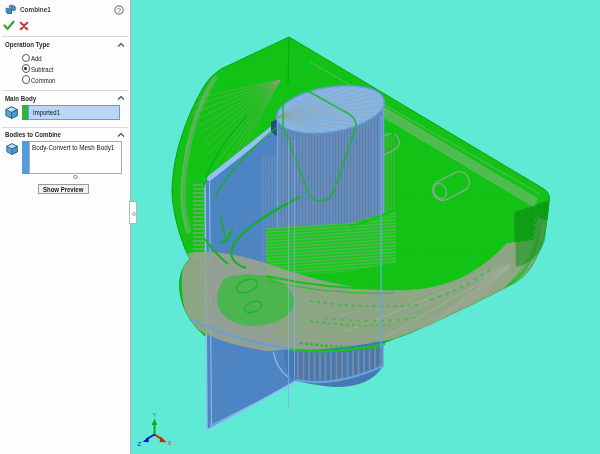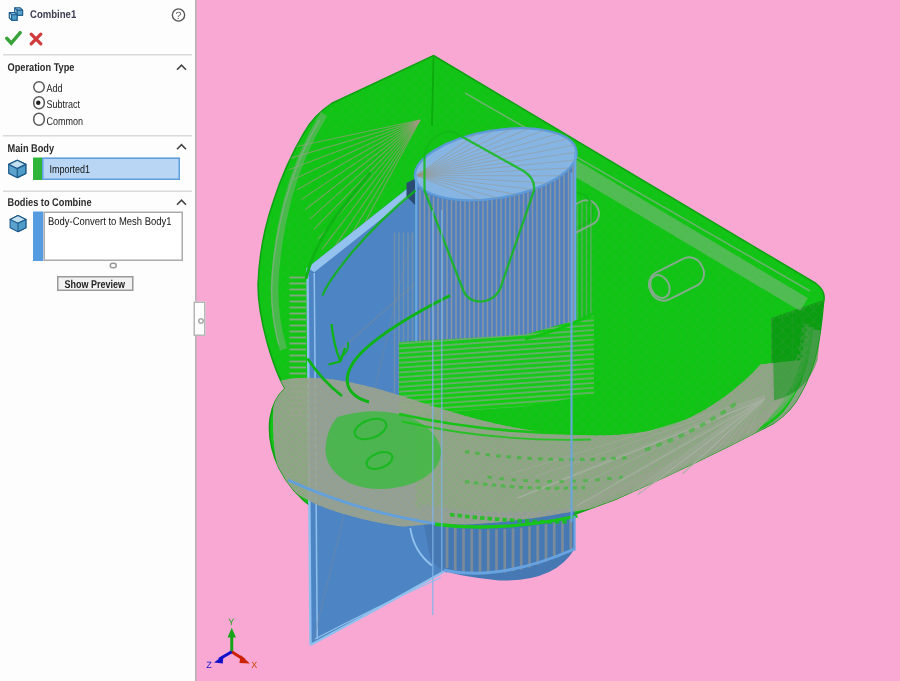--- a/index.html
+++ b/index.html
@@ -1,14 +1,14 @@
 <!DOCTYPE html>
 <html><head><meta charset="utf-8"><style>
 html,body{margin:0;padding:0;background:#fff}
-#wrap{position:relative;width:600px;height:454px;overflow:hidden;background:#f9a8d4;font-family:'Liberation Sans',sans-serif}
+#wrap{position:relative;width:600px;height:454px;overflow:hidden;background:#5eead4;font-family:'Liberation Sans',sans-serif}
 .t{position:absolute;transform-origin:left top;white-space:nowrap;line-height:1}
 .radio{position:absolute;width:6.6px;height:6.6px;border:1px solid #595959;border-radius:50%;background:#fff}
 </style></head><body>
 <div id="wrap">
 <svg width="600" height="454" viewBox="0 0 600 454" style="position:absolute;left:0;top:0">
 <defs>
 <clipPath id="bodyclip">
           <path d="M289,37 L544,189 Q551,194 549,202 C547,225 544,244 534,262 Q528,274 516,282 C480,301 444,318 410,333 L380,344 Q364,351 344,351 L290,349 L252,353 Q230,353 212,341 Q195,330 186,312 Q178,295 180,279 Q182,266 190,259 Q184,249 178,228 Q172,206 172,190 Q173,161 182,135 Q190,110 203,88 Q209,77 221,69 Z"></path>
         </clipPath>
 <pattern id="mesh" width="7" height="7" patternUnits="userSpaceOnUse">

